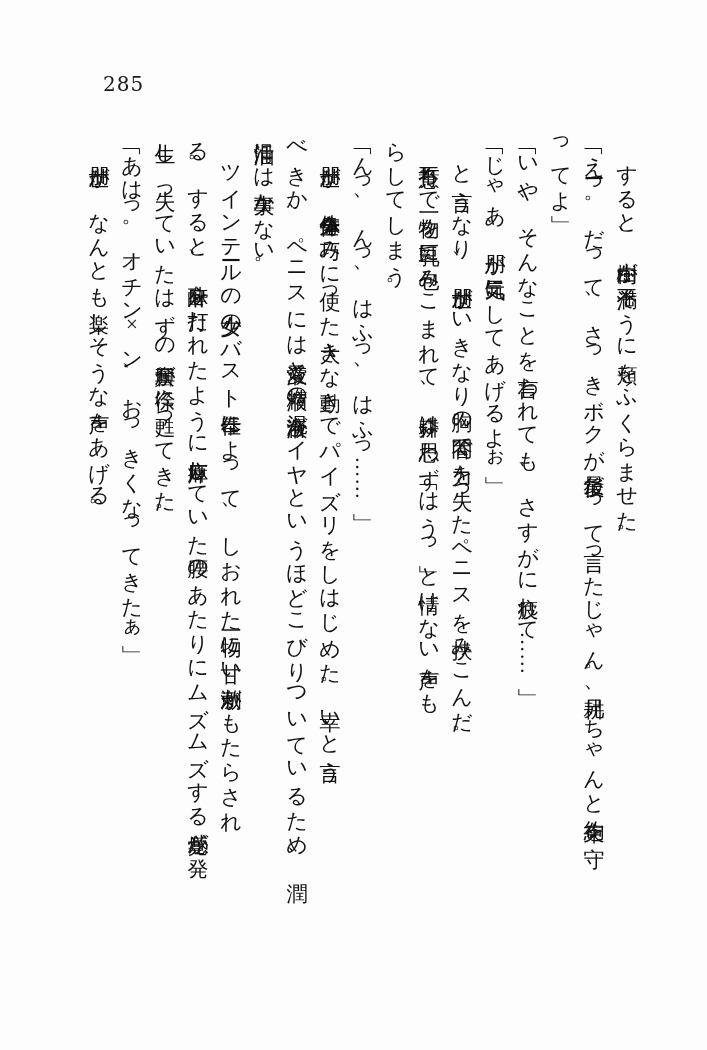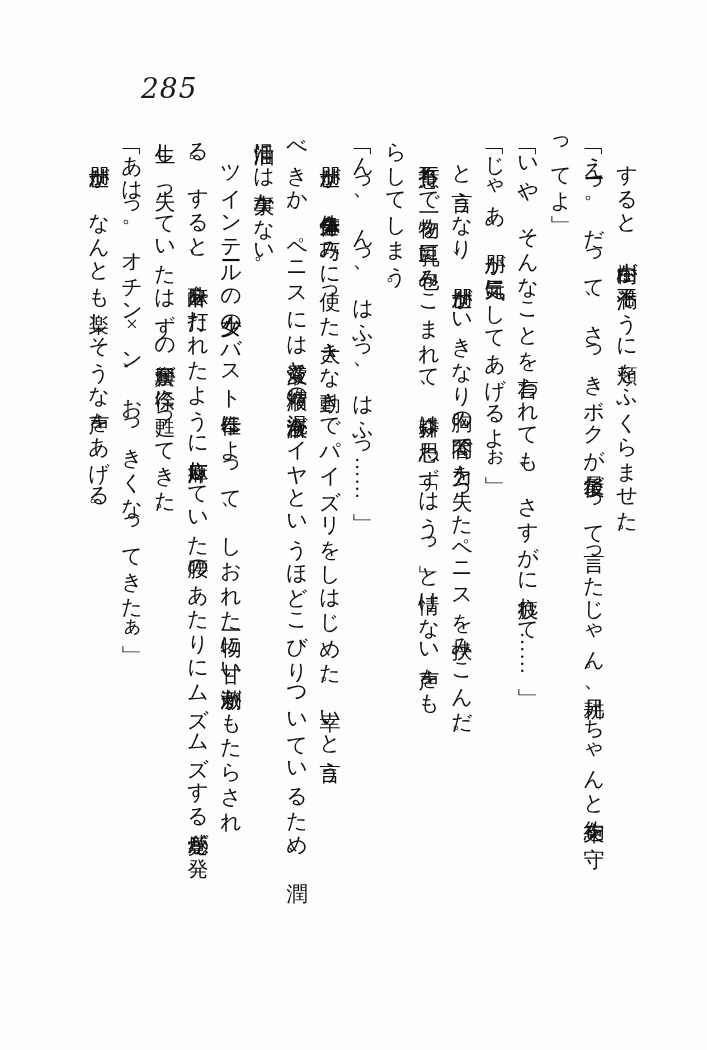--- a/index.html
+++ b/index.html
@@ -15,26 +15,24 @@
     width: 707px;
     height: 1050px;
     background: #fdfdfd;
     font-family: "Liberation Serif", "DejaVu Serif", serif;
     color: #141414;
   }
   .page-number {
     position: absolute;
     left: 103px;
     top: 72px;
-    font-size: 28px;
-    font-style: italic;
+    font-size: 20px;
     letter-spacing: 1px;
     color: #1a1a1a;
     font-family: "DejaVu Serif", "Liberation Serif", serif;
-    margin-left: 38px;
   }
   .text-block {
     position: absolute;
     top: 127px;
     right: 64px;
     height: 828px;
     writing-mode: vertical-rl;
     text-orientation: mixed;
     font-size: 21px;
     line-height: 33px;

